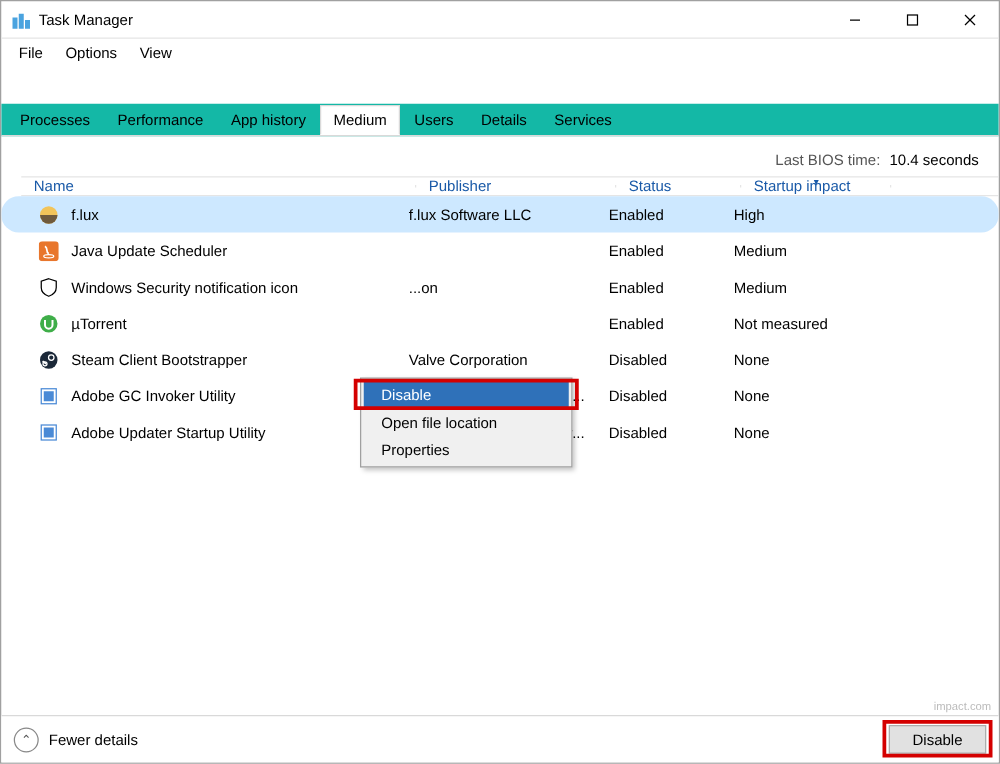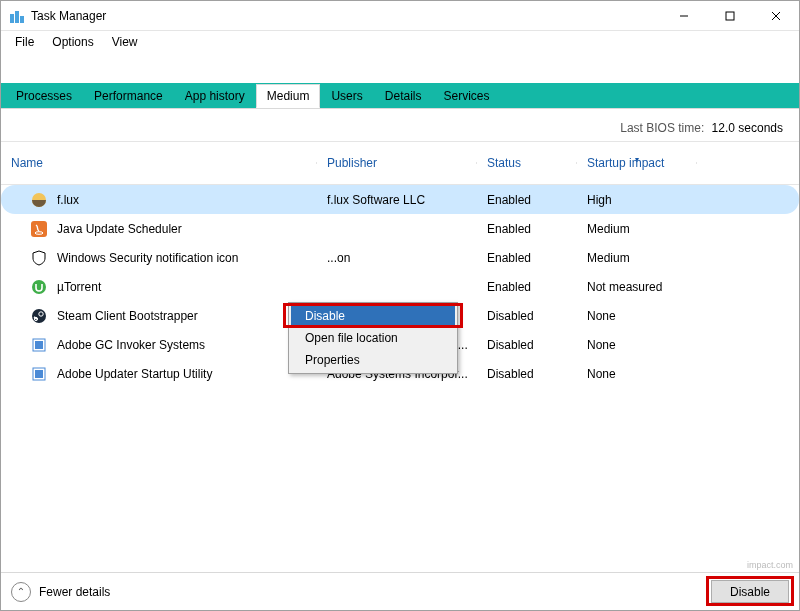--- a/index.html
+++ b/index.html
@@ -72,22 +72,23 @@
   }
   .bios-line .label { color: #555; }
   .bios-line .val { color: #000; margin-left: 4px; }
   
   .colheaders {
     display: flex;
     border-top: 1px solid #e5e5e5;
     border-bottom: 1px solid #e5e5e5;
     color: #1a5aa8;
     font-size: 12px;
-    height: 44px;
+    height: 16px;
     align-items: center;
+    margin-left: 16px;
   }
   .ch { padding: 0 10px; position: relative; }
   .ch-name { flex: 0 0 316px; }
   .ch-pub  { flex: 0 0 160px; }
   .ch-stat { flex: 0 0 100px; }
   .ch-imp  { flex: 0 0 120px; }
   .ch .sep {
     position: absolute; right: 0; top: 6px; bottom: 6px;
     width: 1px; background: #e5e5e5;
   }
@@ -229,21 +230,21 @@
   <div class="tab">App history</div>
   <div class="tab active">Medium</div>
   <div class="tab">Users</div>
   <div class="tab">Details</div>
   <div class="tab">Services</div>
 </div>
 
 <div class="content">
   <div class="bios-line">
     <span class="label">Last BIOS time:</span>
-    <span class="val">12.0 seconds</span>
+    <span class="val">10.4 seconds</span>
   </div>
 
   <div class="colheaders">
     <div class="ch ch-name"><span>Name</span><span class="sep"></span></div>
     <div class="ch ch-pub"><span>Publisher</span><span class="sep"></span></div>
     <div class="ch ch-stat"><span>Status</span><span class="sep"></span></div>
     <div class="ch ch-imp">
       <span class="sort-indicator">▾</span>
       <span>Startup impact</span><span class="sep"></span>
     </div>
@@ -323,21 +324,21 @@
       <div class="cell-imp">None</div>
     </div>
     <div class="row">
       <div class="cell-name">
         <span class="ricon">
             <svg viewBox="0 0 16 16">
               <rect x="2" y="2" width="12" height="12" fill="#fff" stroke="#4a8ad6"></rect>
               <rect x="4" y="4" width="8" height="8" fill="#4a8ad6"></rect>
             </svg>
           </span>
-        <span>Adobe GC Invoker Systems</span>
+        <span>Adobe GC Invoker Utility</span>
       </div>
       <div class="cell-pub">Adobe Systems, Incorpo...</div>
       <div class="cell-stat">Disabled</div>
       <div class="cell-imp">None</div>
     </div>
     <div class="row">
       <div class="cell-name">
         <span class="ricon">
             <svg viewBox="0 0 16 16">
               <rect x="2" y="2" width="12" height="12" fill="#fff" stroke="#4a8ad6"></rect>

